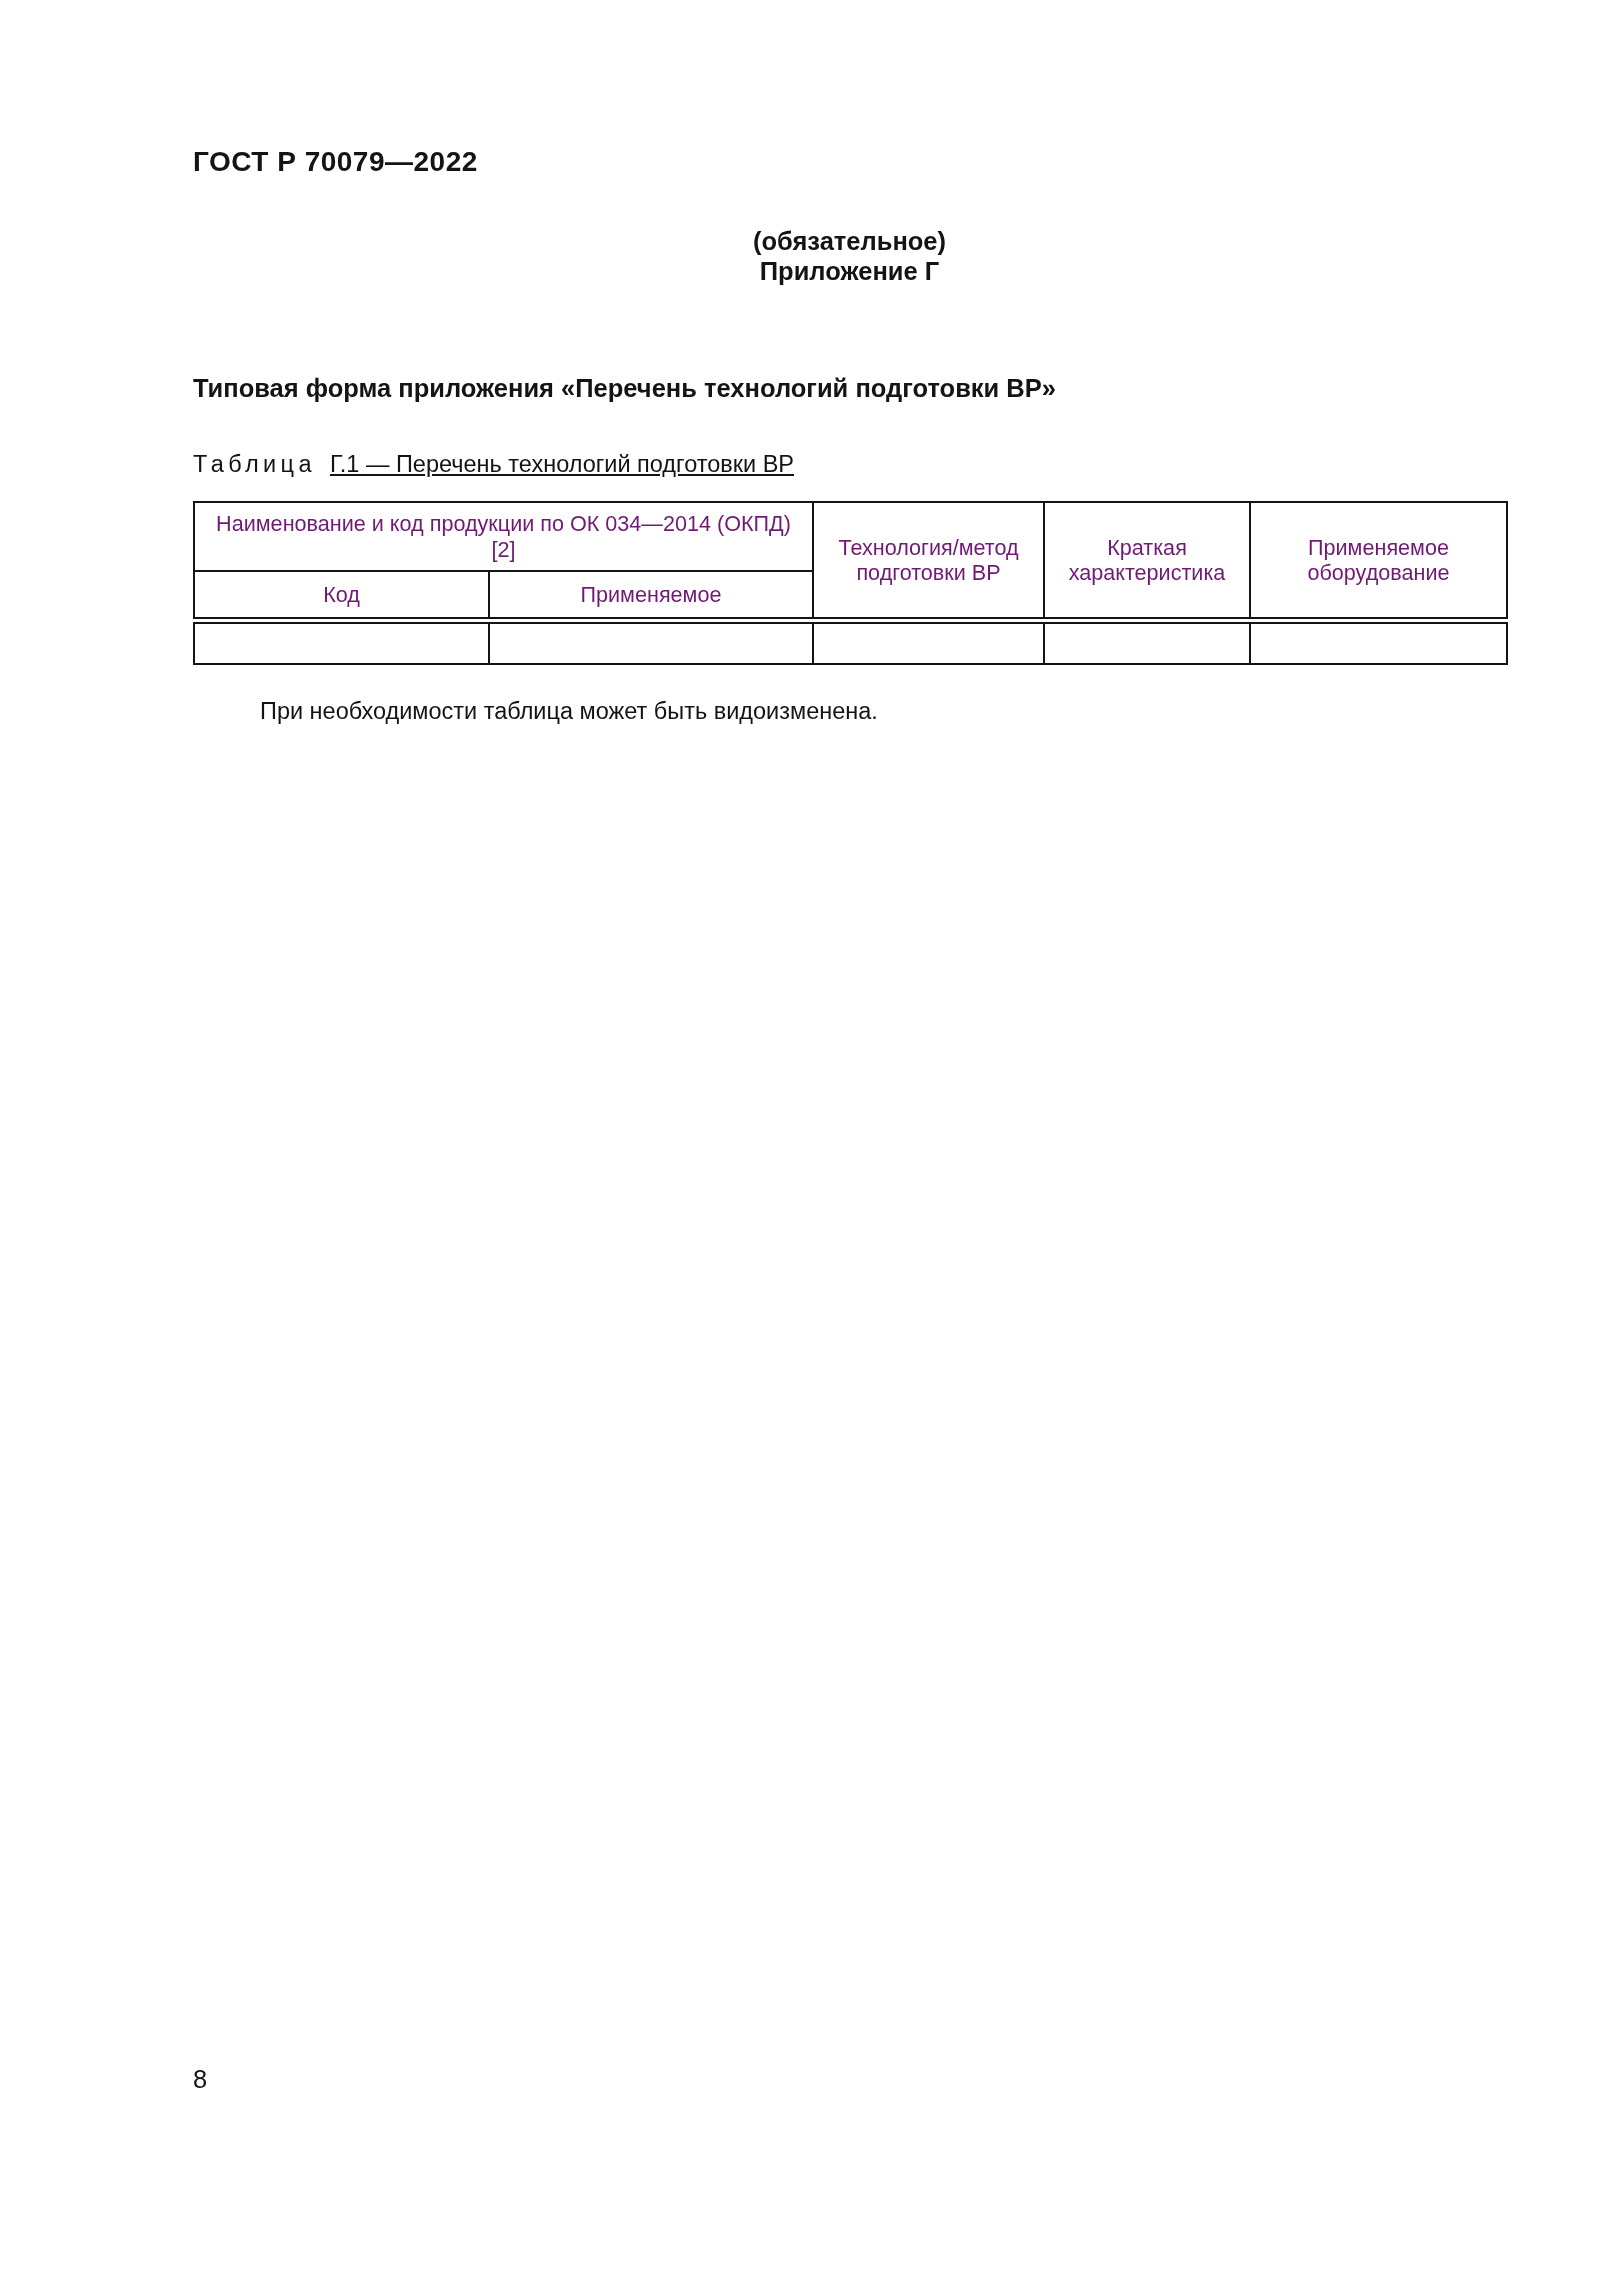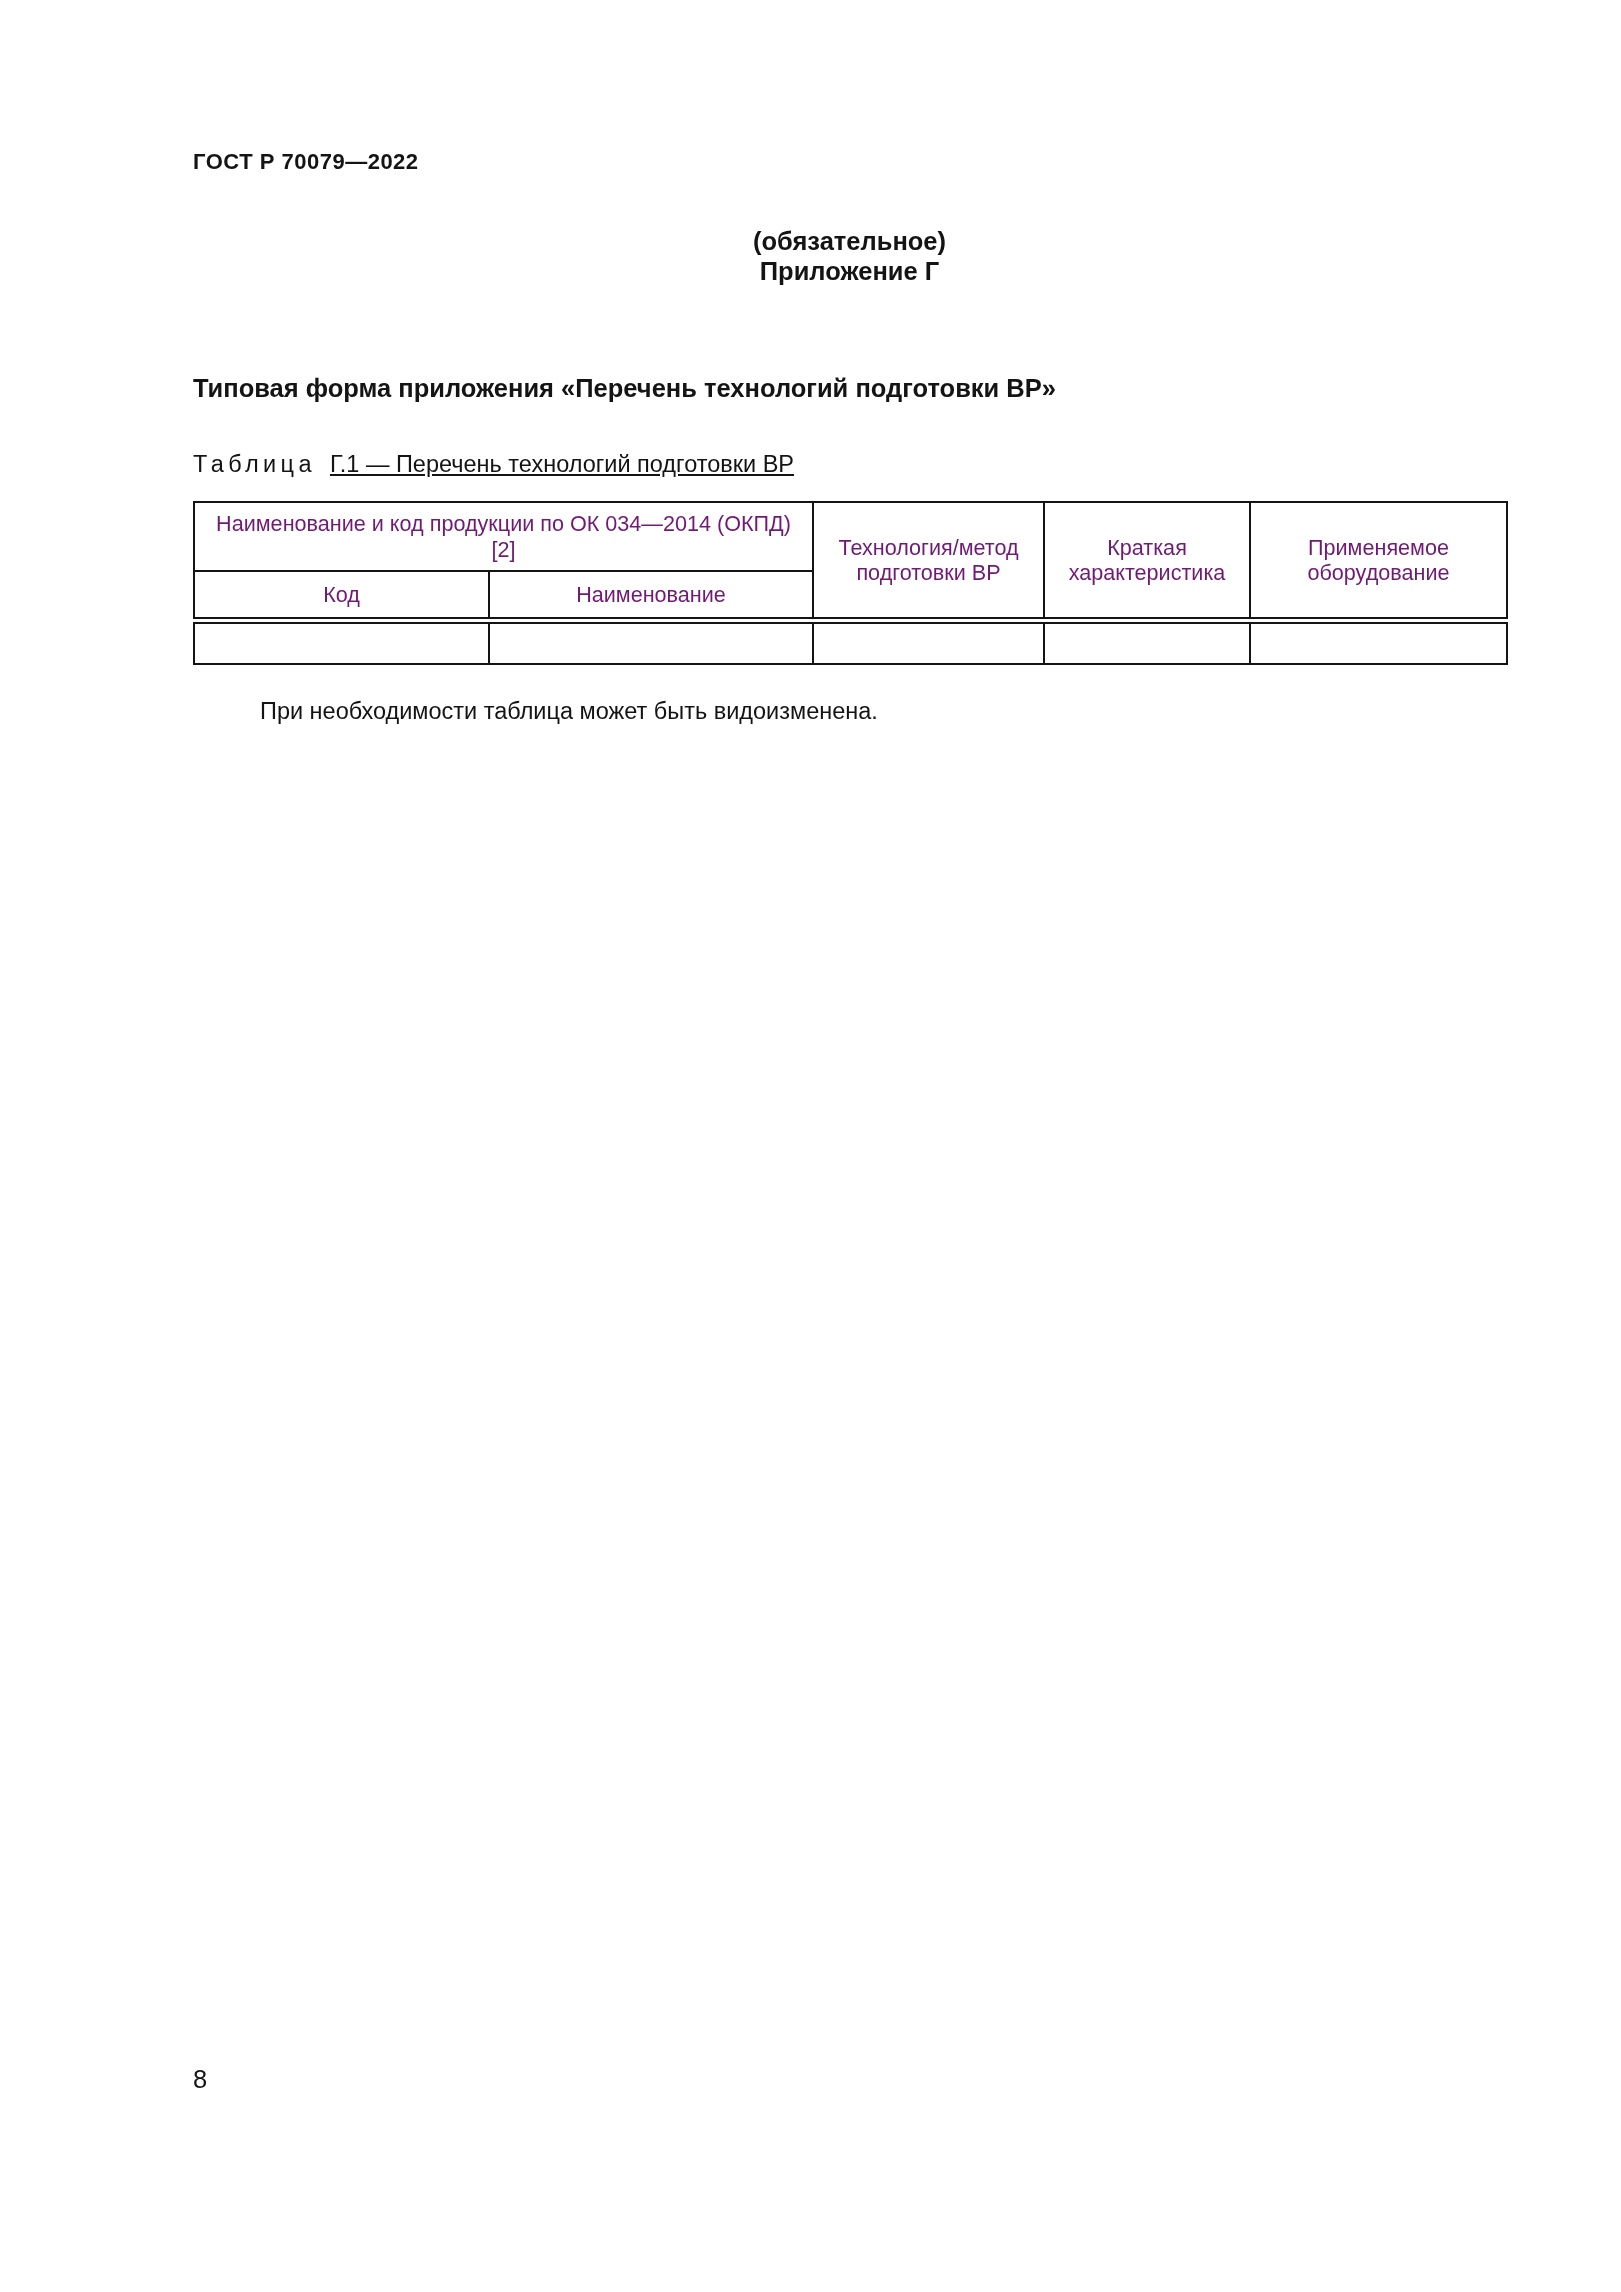--- a/index.html
+++ b/index.html
@@ -13,21 +13,21 @@
     height: 2293px;
     background: #ffffff;
     font-family: "Liberation Sans", sans-serif;
     color: #141414;
     overflow: hidden;
   }
   .doc-code {
     position: absolute;
     left: 193px;
     top: 149px;
-    font-size: 22px;
+    font-size: 28px;
     line-height: 26.5px;
     font-weight: bold;
     letter-spacing: 0.5px;
   }
   .appendix-heading {
     position: absolute;
     left: 193px;
     top: 226px;
     width: 1313px;
     text-align: center;
@@ -135,21 +135,21 @@
         <td colspan="2" class="span-head">
           <span style="display:block">Наименование и код продукции по ОК 034—2014 (ОКПД)</span>
           <span style="display:block">[2]</span>
         </td>
         <td rowspan="2">Технология/метод подготовки ВР</td>
         <td rowspan="2">Краткая характеристика</td>
         <td rowspan="2">Применяемое оборудование</td>
       </tr>
       <tr class="sub-row">
         <td>Код</td>
-        <td>Наименование</td>
+        <td>Применяемое</td>
       </tr>
       <tr class="body-row">
         <td></td>
         <td></td>
         <td></td>
         <td></td>
         <td></td>
       </tr>
     </tbody>
   </table>

